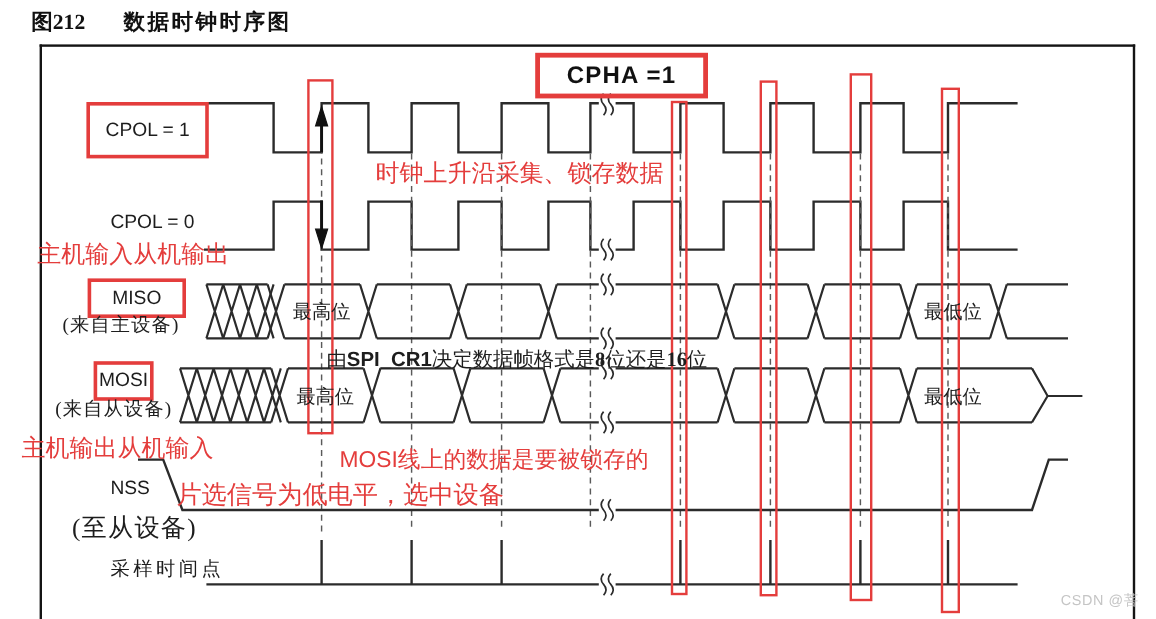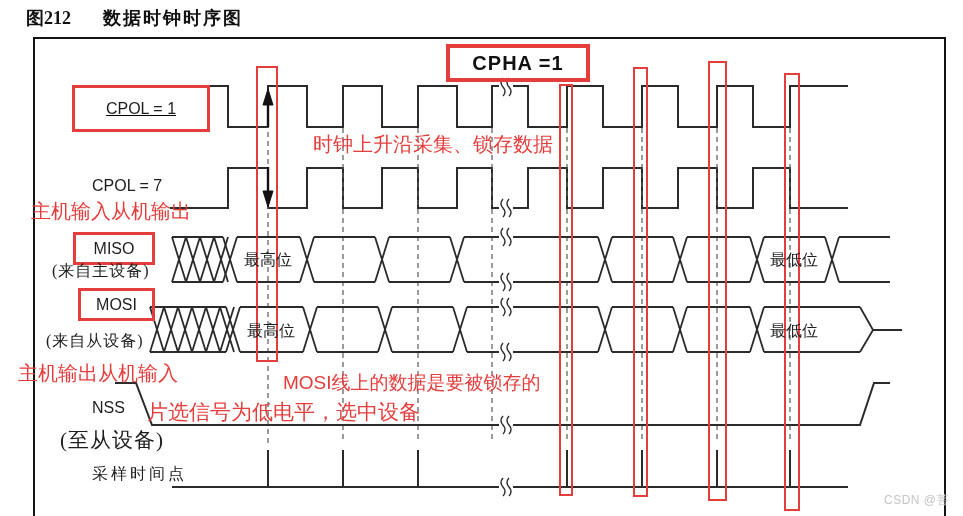--- a/index.html
+++ b/index.html
@@ -132,53 +132,56 @@
           <rect x="499" y="478" width="14" height="18" fill="#fff"></rect>
           <path d="M503 478 q-4 4.5 0 9 q4 4.5 0 9 M509 478 q-4 4.5 0 9 q4 4.5 0 9" stroke="#2b2b2b" stroke-width="1.4" fill="none"></path>
         </g>
     </g>
   </svg>
 
   <div id="cpha-box" class="redbox z2" style="left:446px;top:44px;width:144px;height:38px;">
     <span id="cpha-label">CPHA =1</span>
   </div>
 
-  <div class="redbox labelbox z2" style="left:72px;top:85px;width:138px;height:47px;text-decoration:underline;">
+  <div class="redbox labelbox z2" style="left:72px;top:85px;width:102px;height:47px;">
     <span style="font-size:16px;color:#1d1d1d;">CPOL = 1</span>
   </div>
 
   <div class="redbox labelbox z2" style="left:73px;top:232px;width:82px;height:33px;">
     <span style="font-size:16px;color:#1d1d1d;">MISO</span>
   </div>
 
-  <div class="redbox labelbox z2" style="left:78px;top:288px;width:77px;height:33px;">
+  <div class="redbox labelbox z2" style="left:78px;top:301px;width:50px;height:33px;">
     <span style="font-size:16px;color:#1d1d1d;">MOSI</span>
   </div>
 
   <div class="thinbox z2" style="left:256px;top:66px;width:22px;height:296px;"></div>
   <div class="thinbox z2" style="left:559px;top:84px;width:14px;height:412px;"></div>
   <div class="thinbox z2" style="left:633px;top:67px;width:15px;height:430px;"></div>
   <div class="thinbox z2" style="left:708px;top:61px;width:19px;height:440px;"></div>
   <div class="thinbox z2" style="left:784px;top:73px;width:16px;height:438px;"></div>
 
-  <div class="abs blk z3" style="left:92px;top:177px;font-size:16px;font-family:'Liberation Sans',sans-serif;">CPOL = 7</div>
+  <div class="abs blk z3" style="left:92px;top:177px;font-size:16px;font-family:'Liberation Sans',sans-serif;">CPOL = 0</div>
 
   <div class="abs blk z3" style="left:52px;top:261px;font-size:16px;letter-spacing:1px;">(来自主设备)</div>
   <div class="abs blk z3" style="left:46px;top:331px;font-size:16px;letter-spacing:1px;">(来自从设备)</div>
 
   <div class="abs blk z3" style="left:92px;top:399px;font-size:16px;font-family:'Liberation Sans',sans-serif;">NSS</div>
   <div class="abs blk z3" style="left:60px;top:426px;font-size:21px;letter-spacing:1px;">(至从设备)</div>
 
   <div class="abs blk z3" style="left:92px;top:464px;font-size:16px;letter-spacing:3px;">采样时间点</div>
 
   <div class="abs blk z3" style="left:240px;top:250px;width:56px;text-align:center;font-size:16px;">最高位</div>
   <div class="abs blk z3" style="left:766px;top:250px;width:56px;text-align:center;font-size:16px;">最低位</div>
   <div class="abs blk z3" style="left:243px;top:321px;width:56px;text-align:center;font-size:16px;">最高位</div>
   <div class="abs blk z3" style="left:766px;top:321px;width:56px;text-align:center;font-size:16px;">最低位</div>
 
+  <div class="abs blk z3" style="left:272px;top:288px;font-size:17px;">
+    <span>由</span><b style="font-family:'Liberation Sans',sans-serif;">SPI_CR1</b><span>决定数据帧格式是</span><b>8</b><span>位还是</span><b>16</b><span>位</span>
+  </div>
 
   <div class="abs redtext z3" style="left:313px;top:131px;font-size:20px;">时钟上升沿采集、锁存数据</div>
   <div class="abs redtext z3" style="left:31px;top:198px;font-size:20px;">主机输入从机输出</div>
   <div class="abs redtext z3" style="left:18px;top:360px;font-size:20px;">主机输出从机输入</div>
   <div class="abs redtext z3" style="left:283px;top:370px;font-size:19px;">MOSI线上的数据是要被锁存的</div>
   <div class="abs redtext z3" style="left:147px;top:398px;font-size:21px;">片选信号为低电平，选中设备</div>
 
   <div id="watermark" class="abs z3" style="left:884px;top:492px;">CSDN @菩</div>
 
 </div>

